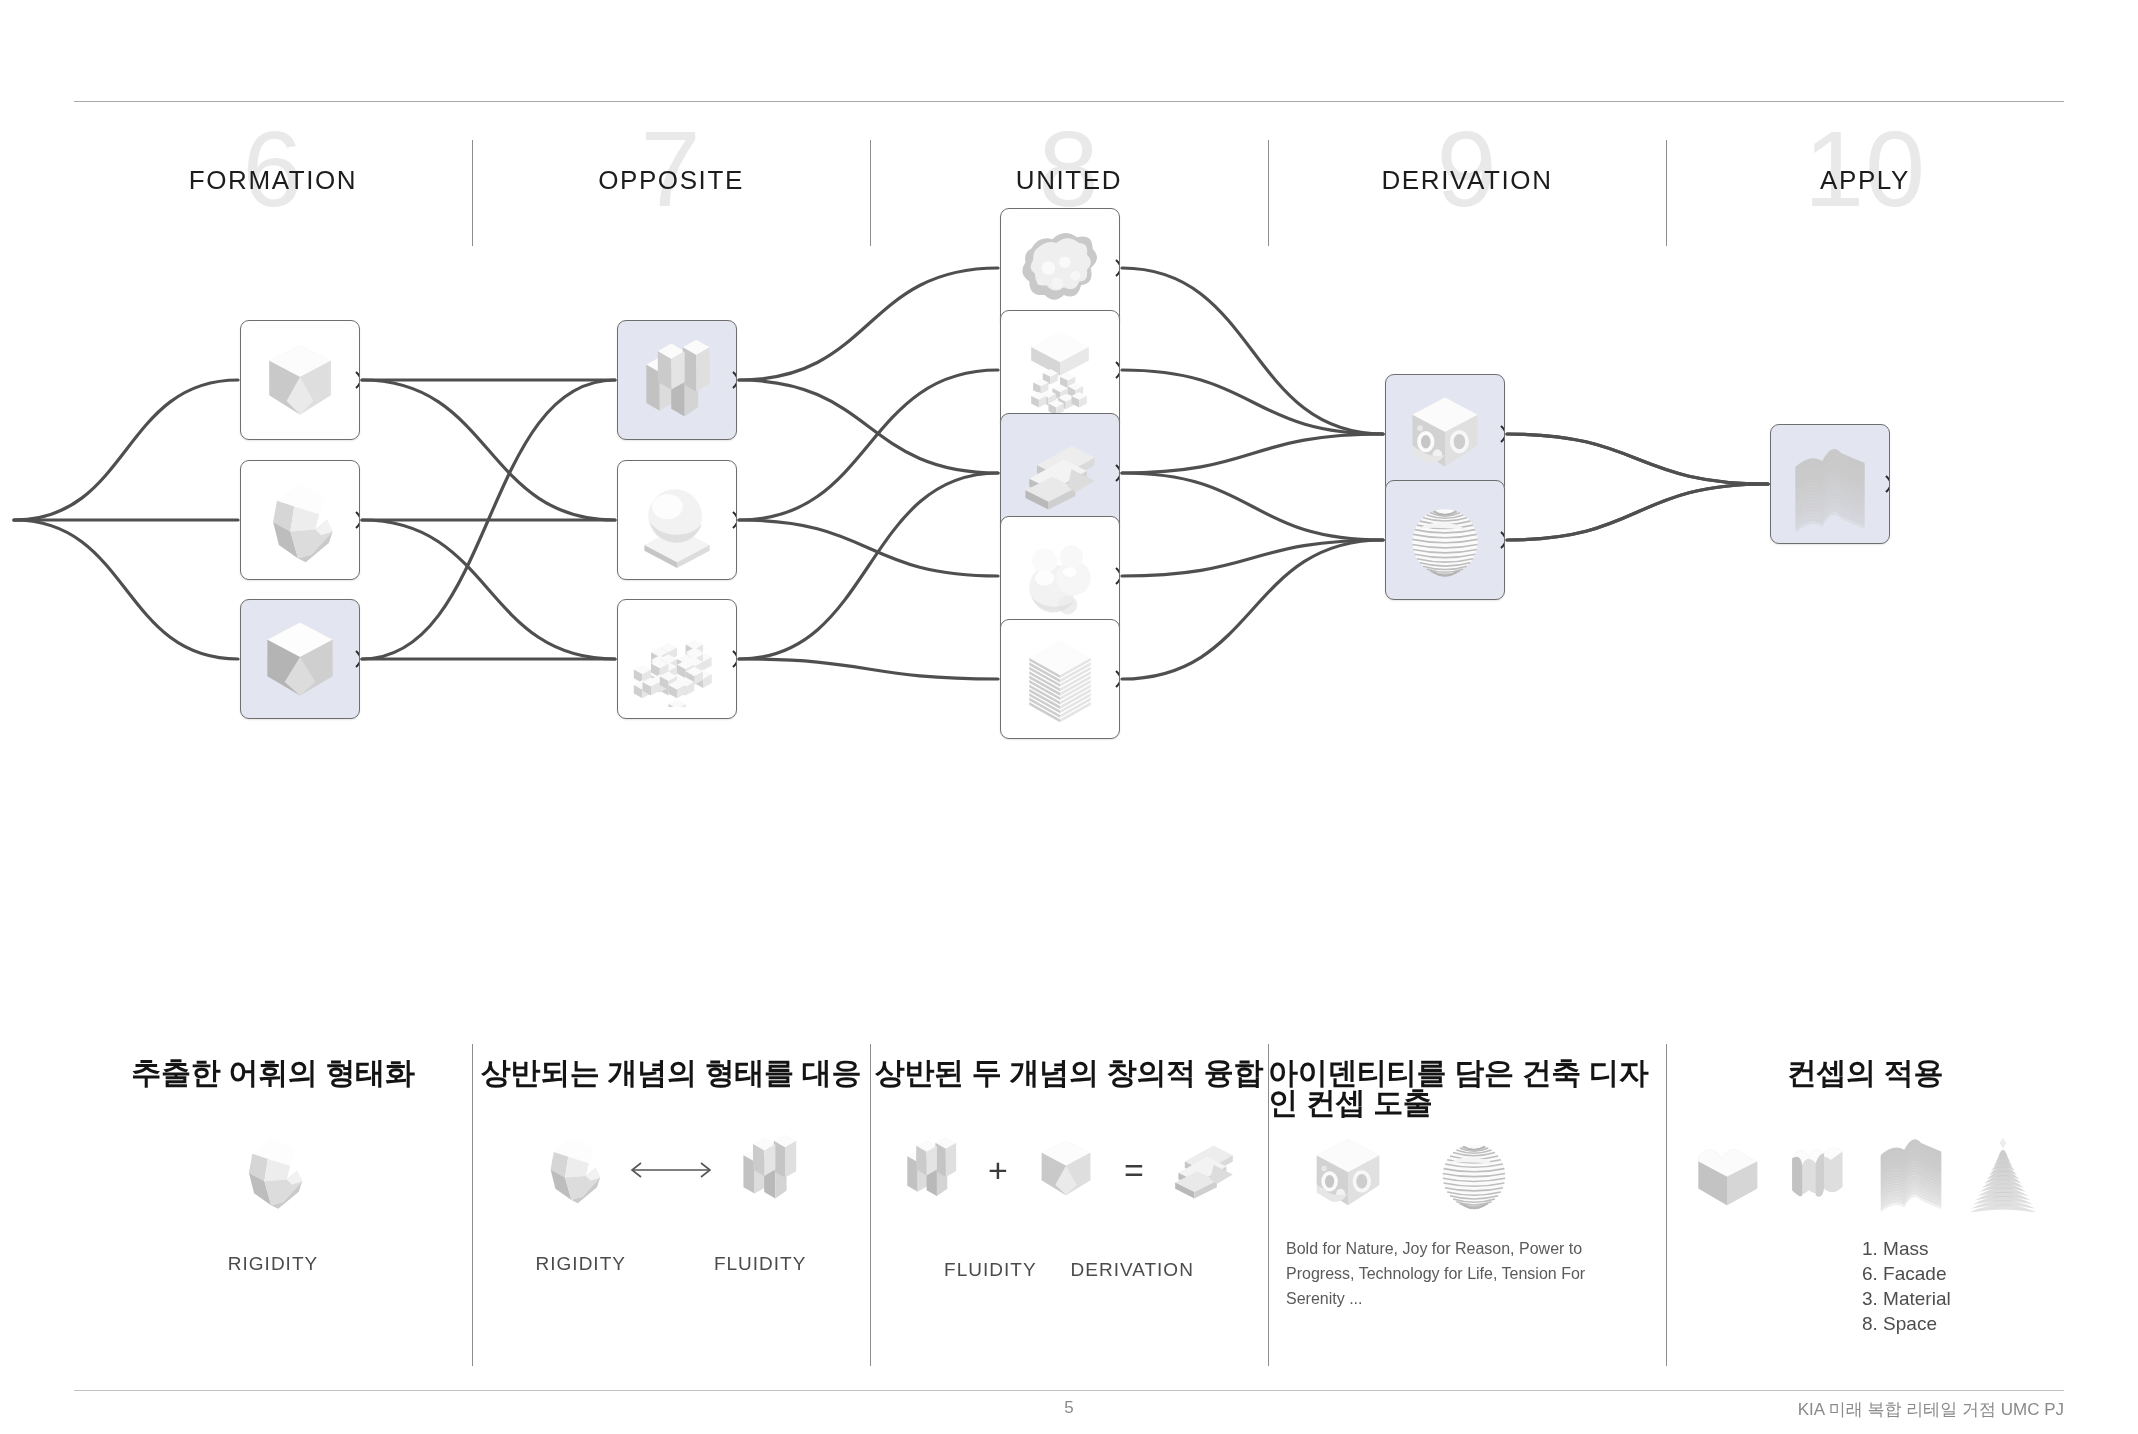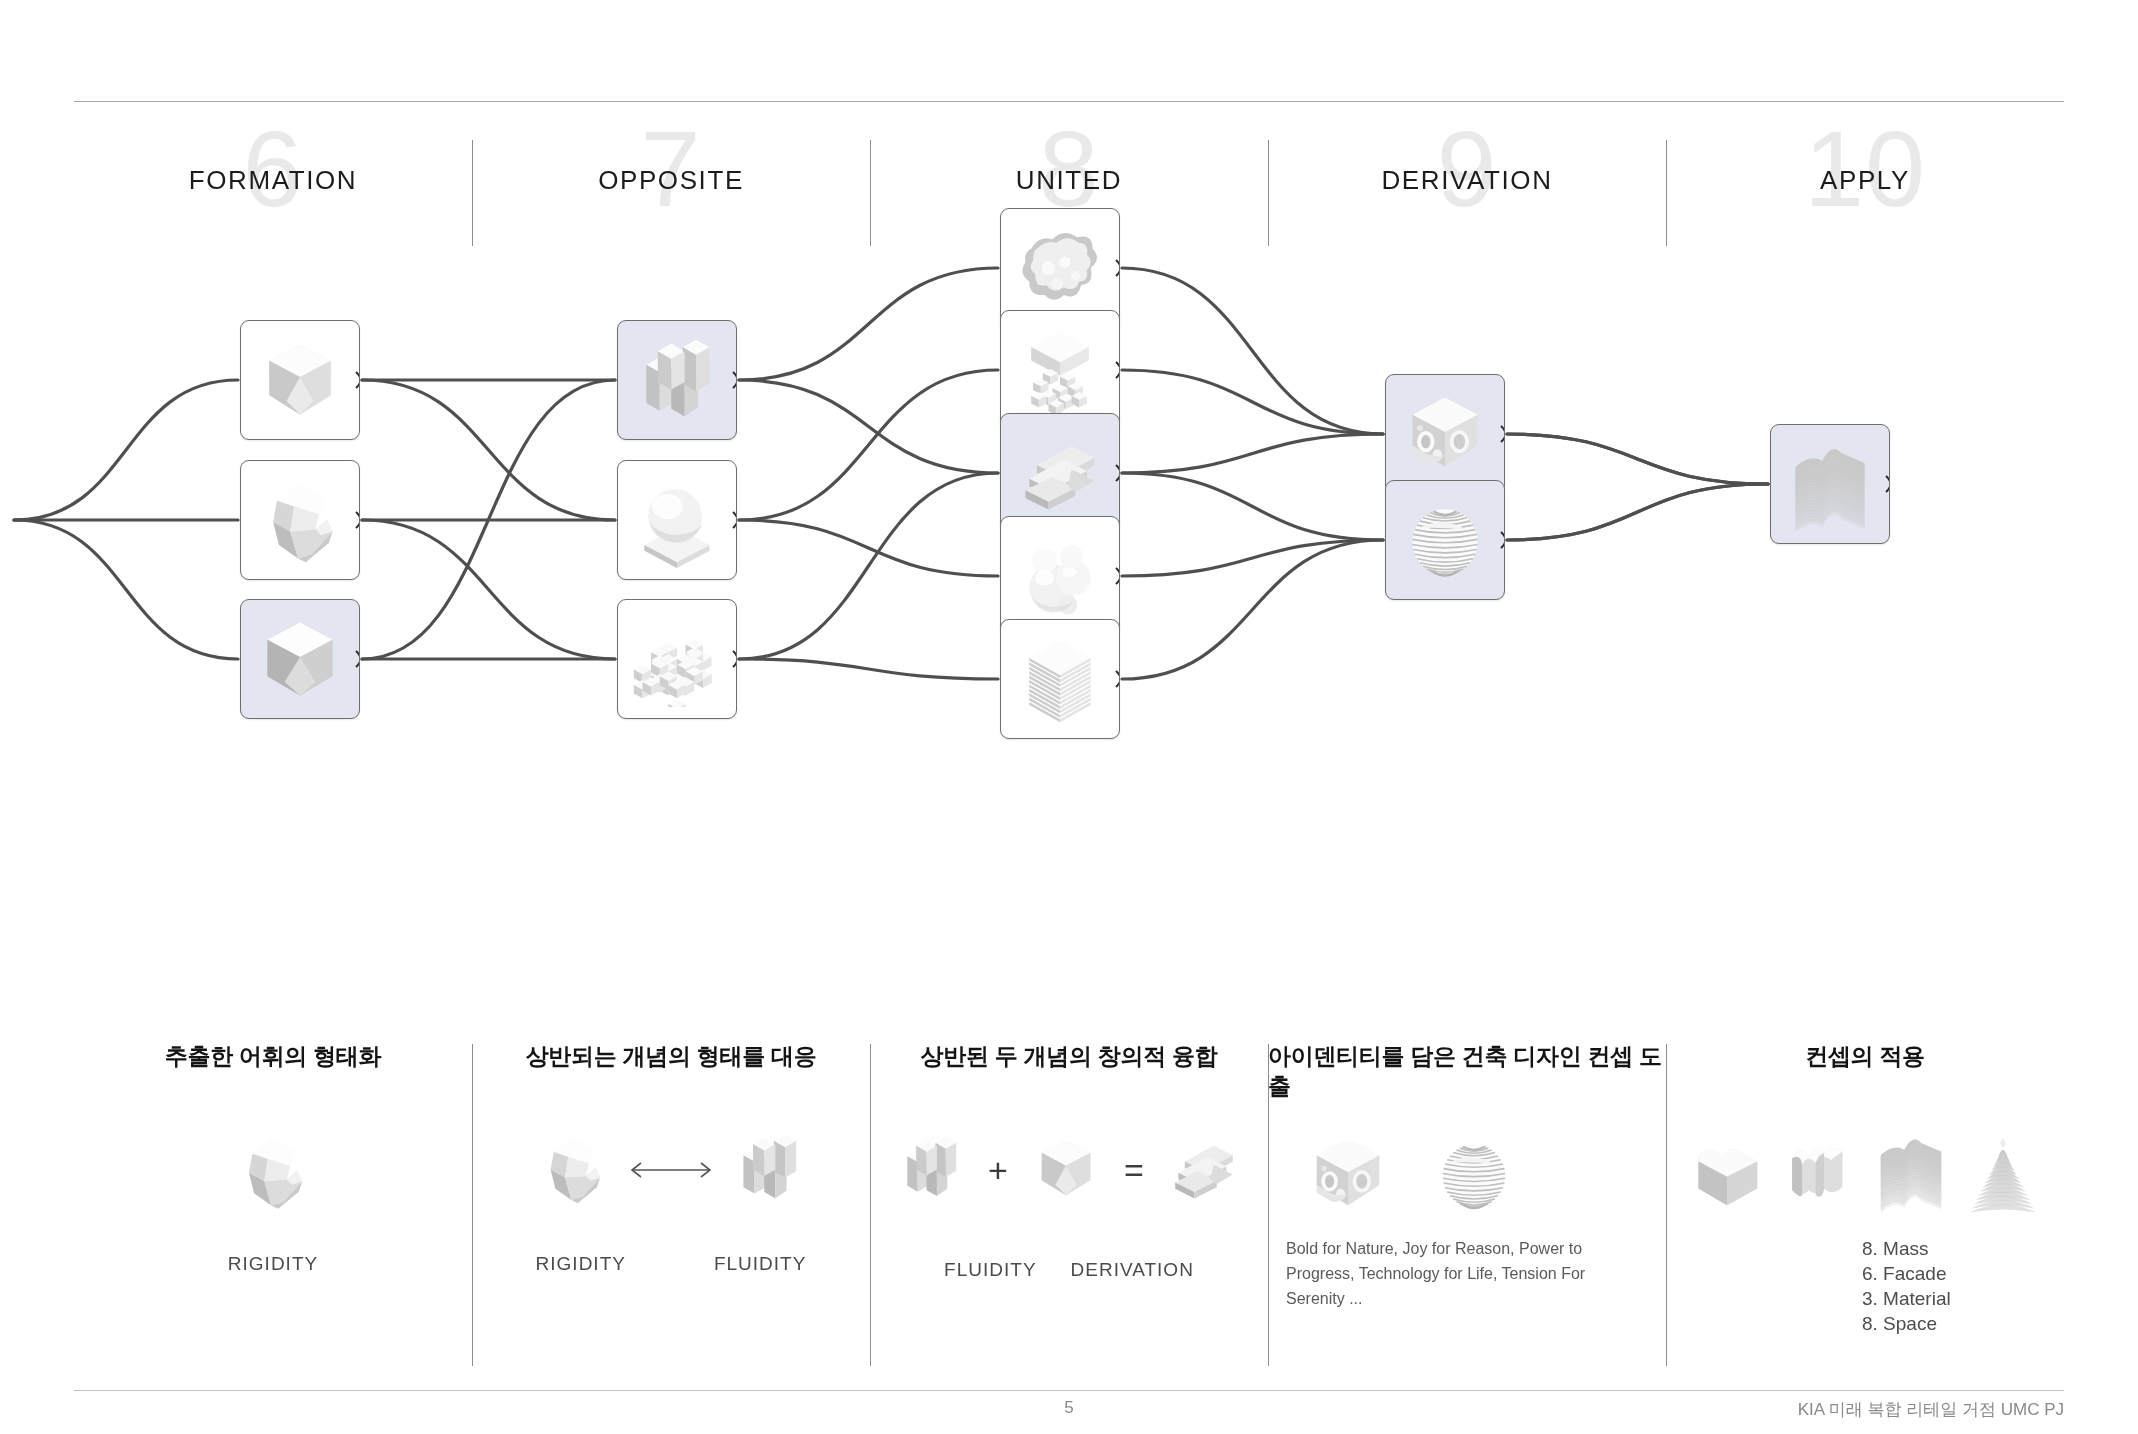--- a/index.html
+++ b/index.html
@@ -77,22 +77,22 @@
 
   
   #legend {
     position: absolute; left: 74px; top: 1040px; width: 1990px; height: 330px;
   }
   .lg-col { position: absolute; top: 0; height: 330px; }
   .lg-divider {
     position: absolute; top: 4px; width: 1px; height: 322px; background: #8d8d8d;
   }
   .lg-title {
-    position: absolute; left: 0; top: 1px; width: 100%;
-    text-align: center; font-size: 23px; line-height: 30px;
+    position: absolute; left: 0; top: 18px; width: 100%;
+    text-align: center; font-size: 30px; line-height: 30px;
     font-weight: 700; color: #141414; letter-spacing: -.3px;
   }
   .lg-title.left { text-align: left; }
   .lg-figs {
     position: absolute; left: 0; top: 88px; width: 100%;
     display: flex; align-items: center; justify-content: center; gap: 12px;
   }
   .lg-caption {
     position: absolute; left: 0; top: 212px; width: 100%;
     text-align: center; font-size: 19px; line-height: 24px;
@@ -926,21 +926,21 @@
               <path d="M22.4 76 Q50 56 77.6 76 Q50 68 22.4 76z" fill="#cacaca" opacity="0.71"></path>
               <path d="M19.7 81 Q50 61 80.3 81 Q50 73 19.7 81z" fill="#cacaca" opacity="0.68"></path>
               <path d="M17 86 Q50 66 83 86 Q50 78 17 86z" fill="#cacaca" opacity="0.65"></path>
               <path d="M14.299999999999997 91 Q50 71 85.7 91 Q50 83 14.299999999999997 91z" fill="#cacaca" opacity="0.62"></path>
               <path d="M11.599999999999994 96 Q50 76 88.4 96 Q50 88 11.599999999999994 96z" fill="#cacaca" opacity="0.59"></path>
               <path d="M8.899999999999999 101 Q50 81 91.1 101 Q50 93 8.899999999999999 101z" fill="#cacaca" opacity="0.56"></path>
               <path d="M46 18 L50 12 L54 18 L50 24z" fill="#ededed"></path>
             </svg></span>
         </div>
         <div class="numlist">
-          <div>8. Mass</div>
+          <div>1. Mass</div>
           <div>6. Facade</div>
           <div>3. Material</div>
           <div>8. Space</div>
         </div>
       </div>
       <div class="lg-divider" style="left: 1592px;"></div>
     </div>
 
   <div id="footer-rule"></div>
   <div id="footer-page">5</div>

